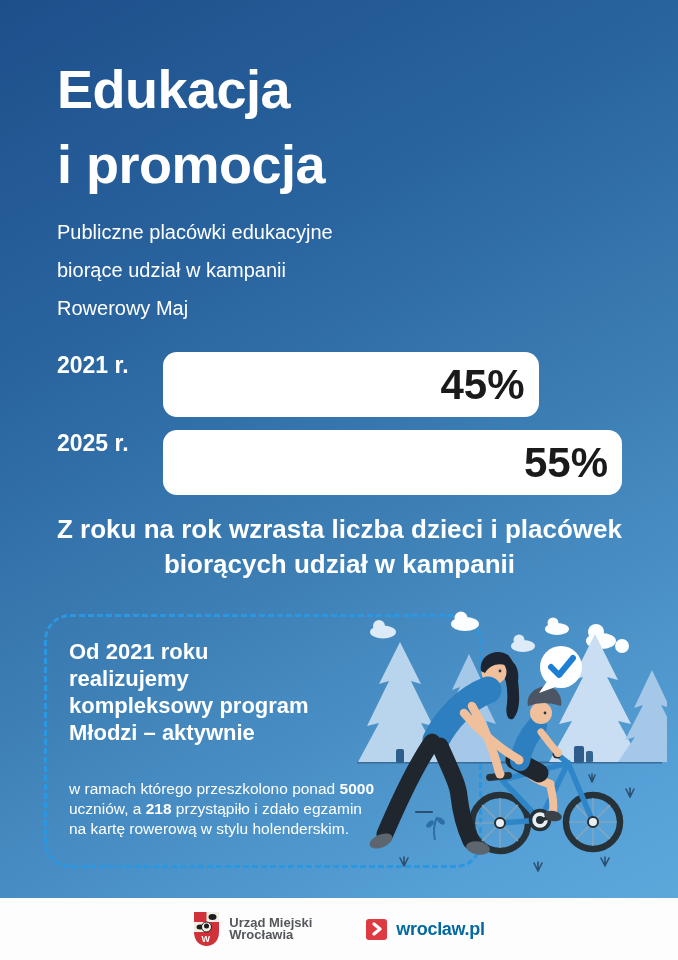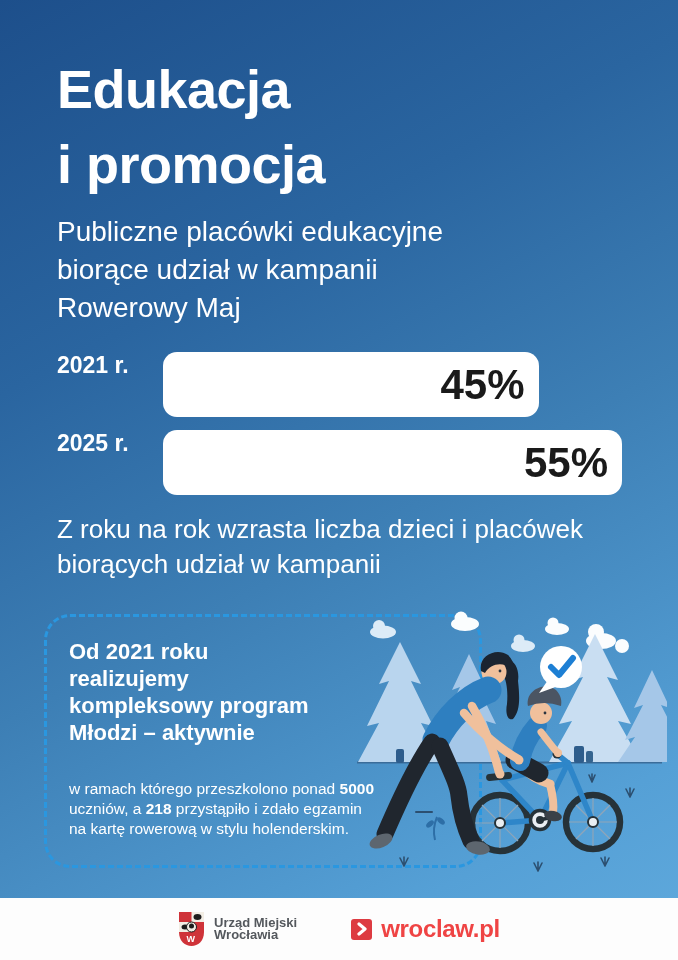--- a/index.html
+++ b/index.html
@@ -4,41 +4,41 @@
 <style>
   html,body{margin:0;padding:0;background:#333;}
   .page{
     position:relative;width:678px;height:960px;overflow:hidden;
     font-family:"Liberation Sans",sans-serif;
     background:linear-gradient(152deg,#1d4f8b 0%,#2a65a0 30%,#3d7fb5 55%,#55a0d6 85%,#60aadd 100%);
     color:#fff;
   }
   .abs{position:absolute;}
   .title{left:57px;top:52px;font-size:54px;font-weight:800;line-height:75px;letter-spacing:-.5px;}
-  .subtitle{left:57px;top:213px;font-size:28px;font-weight:500;line-height:38px;}
+  .subtitle{left:57px;top:213px;font-size:20px;font-weight:500;line-height:38px;}
   .bars{left:57px;top:352px;width:565px;}
   .bar-row{display:flex;align-items:flex-start;margin-bottom:13px;}
   .bar-label{width:106px;font-size:23px;font-weight:700;color:#fff;}
   .bar-track{flex:1;}
   .bar{height:65px;background:#fff;border-radius:14px;display:flex;align-items:center;
        justify-content:flex-end;padding-right:14px;box-sizing:border-box;
        font-size:42px;font-weight:800;color:#1a1a1a;}
-  .caption{left:57px;top:512px;font-size:26px;font-weight:400;line-height:35px;}
+  .caption{left:57px;top:512px;font-size:26px;font-weight:700;line-height:35px;text-align:center;}
   .program-box{left:44px;top:614px;width:438px;height:254px;border:3px dashed #2a97e0;
        border-radius:26px;box-sizing:border-box;z-index:1;}
   .box-heading{position:absolute;left:22px;top:21px;font-size:22px;font-weight:800;line-height:27px;}
   .box-body{position:absolute;left:22px;top:162px;width:312px;font-size:15.5px;font-weight:500;line-height:20px;}
   .box-body b{font-weight:800;}
   .illustration{left:352px;top:610px;width:315px;height:278px;z-index:2;}
   .footer{position:absolute;left:0;right:0;bottom:0;height:62px;background:#fdfdfd;
        display:flex;align-items:center;justify-content:center;gap:54px;z-index:3;}
   .logo-group{display:flex;align-items:center;gap:9px;}
   .office-text{font-size:13px;font-weight:700;color:#54585d;line-height:12px;}
   .brand-mark{width:21px;height:21px;border-radius:3px;display:flex;align-items:center;justify-content:center;}
-  .brand-text{font-size:24px;font-weight:700;color:#ef4444;letter-spacing:-.3px;}
+  .brand-text{font-size:18px;font-weight:700;color:#0369a1;letter-spacing:-.3px;}
 </style>
 </head>
 <body>
 
 <div class="page">
 
   <div class="abs title">
     <div>Edukacja</div>
     <div>i promocja</div>
   </div>

